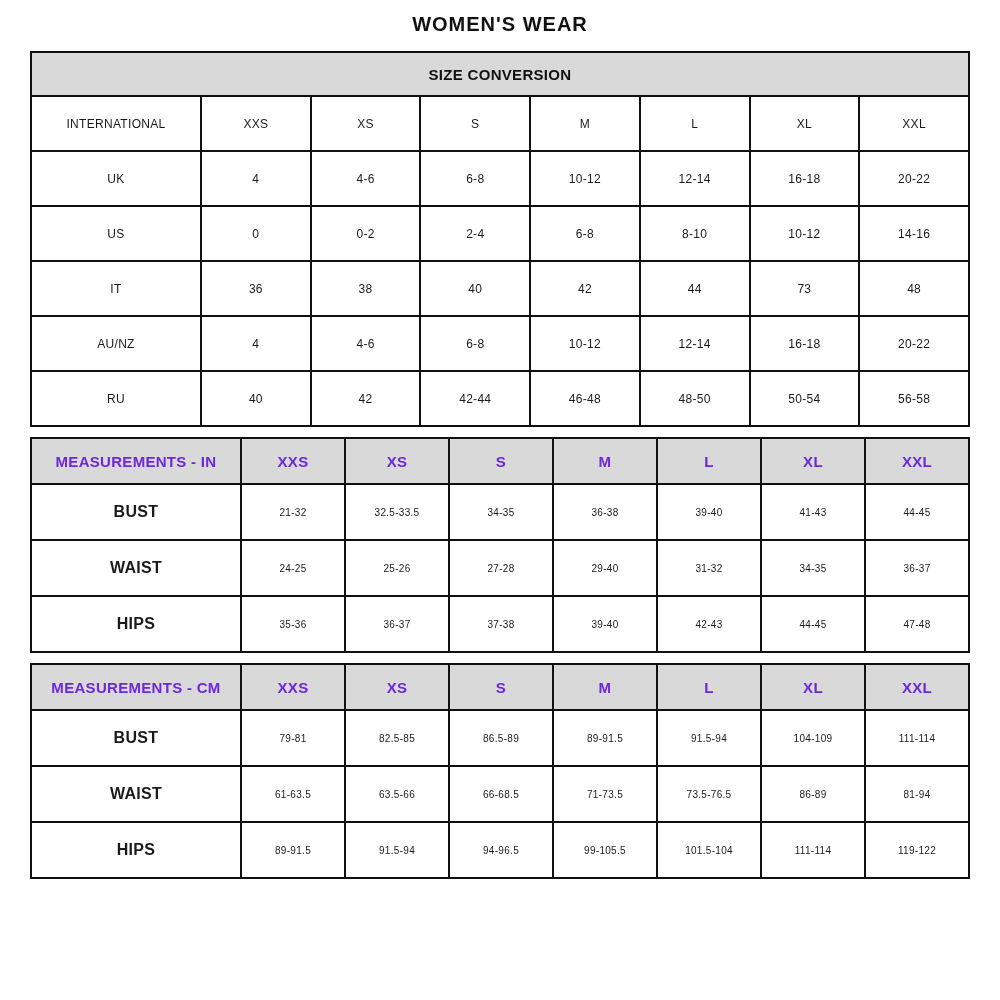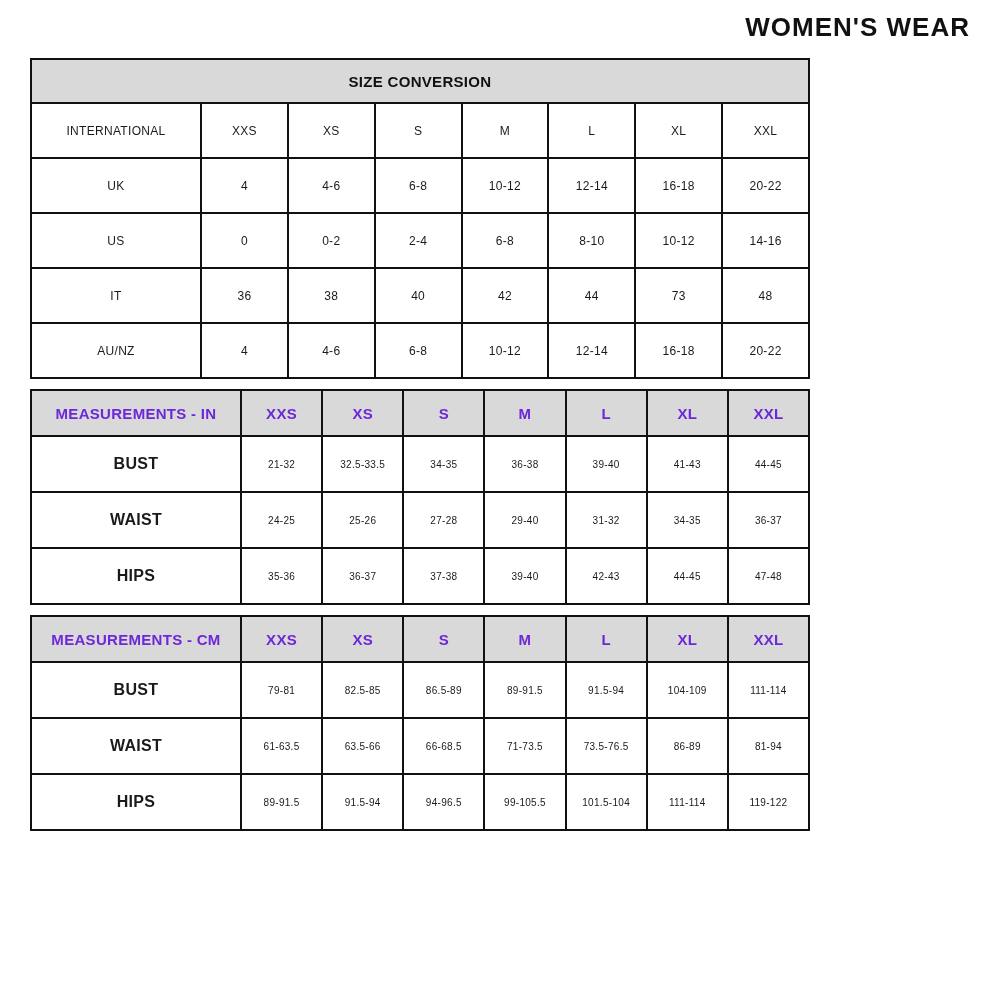--- a/index.html
+++ b/index.html
@@ -9,30 +9,30 @@
     font-family: "Liberation Sans", sans-serif;
     color: #1a1a1a;
   }
   .page {
     width: 1000px;
     height: 1000px;
     padding: 12px 30px 14px 30px;
     background: #ffffff;
   }
   .title {
-    text-align: right;
-    font-size: 26px;
+    text-align: center;
+    font-size: 20px;
     font-weight: bold;
     letter-spacing: 1px;
     line-height: 1.2;
     color: #111111;
     margin-bottom: 15px;
   }
   table.tbl {
-    width: 780px;
+    width: 940px;
     border-collapse: collapse;
     table-layout: fixed;
     margin-bottom: 10px;
     border-radius: 25px;
   }
   table.tbl td {
     border: 2px solid #111111;
     text-align: center;
     vertical-align: middle;
     background: #ffffff;
@@ -138,20 +138,30 @@
         <tr>
           <td class="conv-label">AU/NZ</td>
           <td class="conv-val">4</td>
           <td class="conv-val">4-6</td>
           <td class="conv-val">6-8</td>
           <td class="conv-val">10-12</td>
           <td class="conv-val">12-14</td>
           <td class="conv-val">16-18</td>
           <td class="conv-val">20-22</td>
         </tr>
+        <tr>
+          <td class="conv-label">RU</td>
+          <td class="conv-val">40</td>
+          <td class="conv-val">42</td>
+          <td class="conv-val">42-44</td>
+          <td class="conv-val">46-48</td>
+          <td class="conv-val">48-50</td>
+          <td class="conv-val">50-54</td>
+          <td class="conv-val">56-58</td>
+        </tr>
       </tbody>
   </table>
 
   <table class="tbl">
     <colgroup>
       <col style="width:210px">
       <col>
         <col>
         <col>
         <col>

